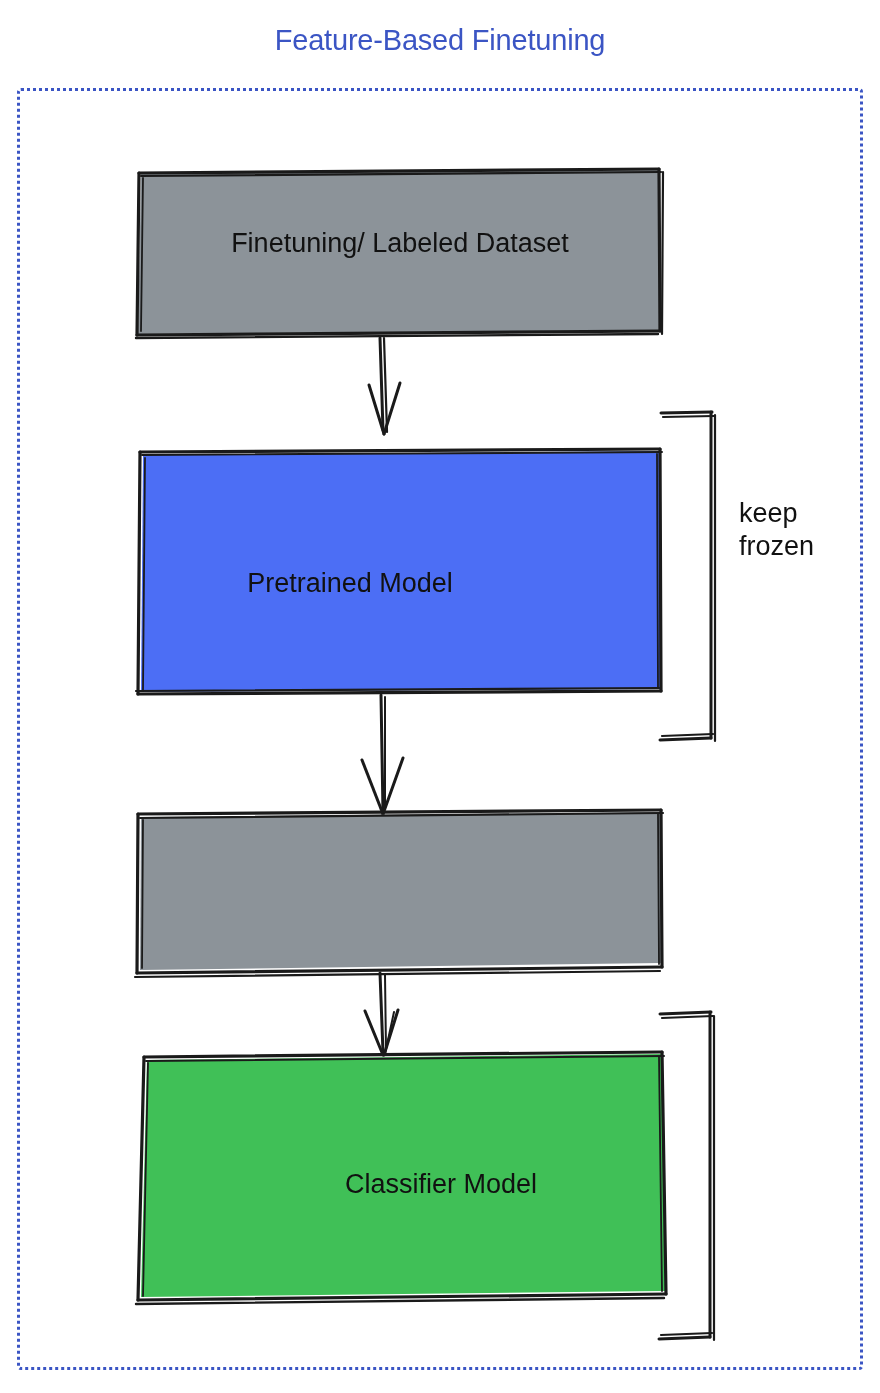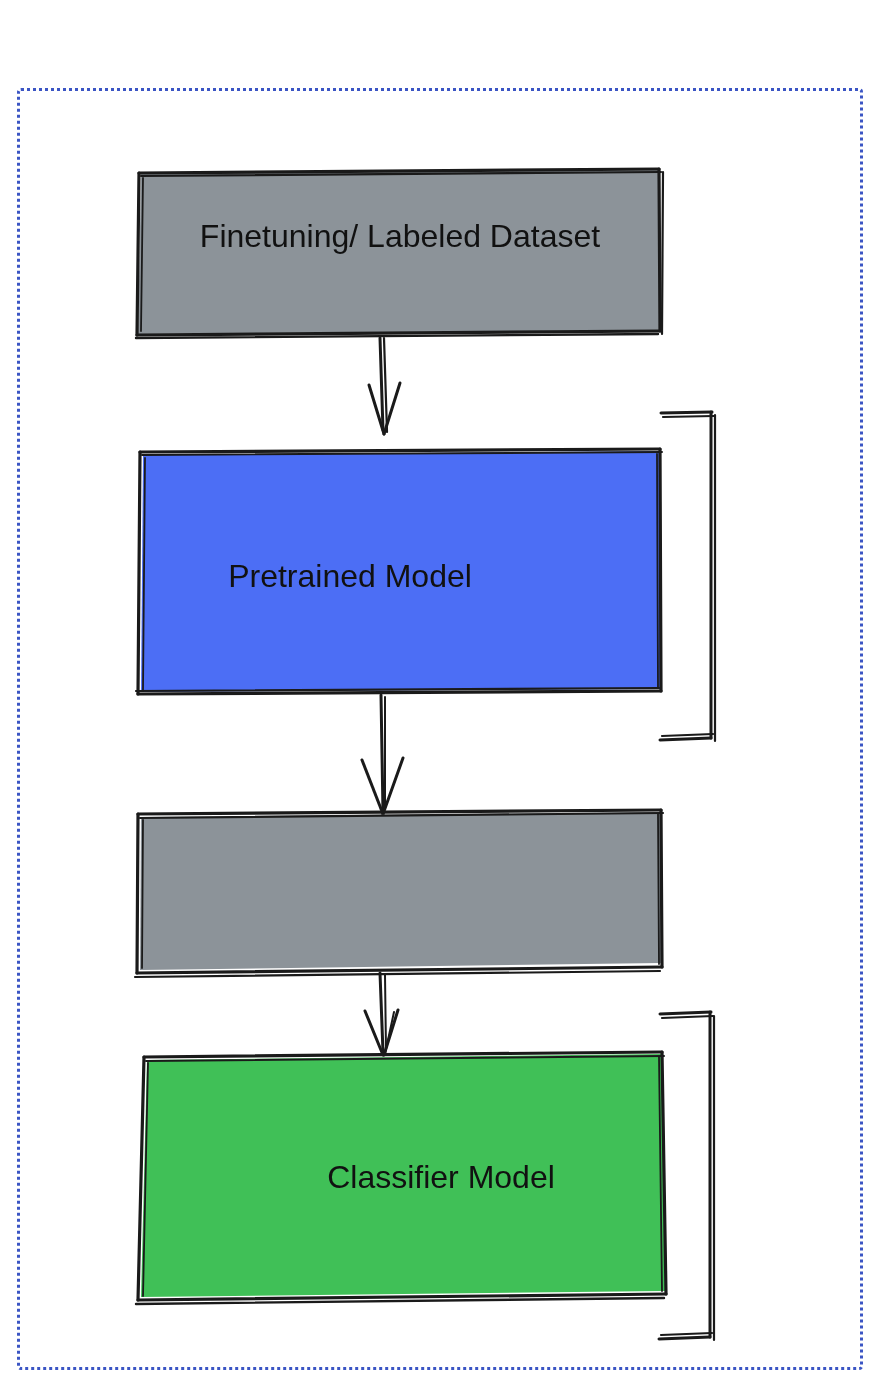--- a/index.html
+++ b/index.html
@@ -43,43 +43,45 @@
     position: absolute;
     left: 0;
     top: 0;
     width: 880px;
     height: 1393px;
     pointer-events: none;
   }
   .node-label {
     position: absolute;
     font-family: "Liberation Sans", sans-serif;
-    font-size: 32px;
+    font-size: 27px;
     color: #111111;
     white-space: nowrap;
     pointer-events: none;
+    margin-top: 10px;
   }
   .side-label {
     position: absolute;
     font-family: "Liberation Sans", sans-serif;
     font-size: 27px;
     color: #111111;
     line-height: 1.24;
     white-space: pre-line;
   }
   .node-hit {
     position: absolute;
     cursor: pointer;
   }
 </style>
 </head>
 <body>
 
 <div id="canvas">
 
+  <div class="diagram-title">Feature-Based Finetuning</div>
 
   <div class="frame"></div>
 
   <svg class="svg-layer" viewBox="0 0 880 1393">
 
     <g>
       <polygon points="141,174 660,170 659,330 138,334" fill="#8c9399" stroke="none"></polygon>
       <path d="M139,173 L659,169" fill="none" stroke="#1a1a1a" stroke-width="3.2" stroke-linecap="round"></path>
       <path d="M141,176 L661,172" fill="none" stroke="#1a1a1a" stroke-width="2.2" stroke-linecap="round"></path>
       <path d="M659,169 L660,331" fill="none" stroke="#1a1a1a" stroke-width="3.2" stroke-linecap="round"></path>
@@ -171,15 +173,17 @@
   <div class="node-label" style="left:138px; top:218px; width:524px; text-align:center;">Finetuning/ Labeled Dataset</div>
 
   <div class="node-hit" style="left:138px; top:449px; width:524px; height:245px;"></div>
   <div class="node-label" style="left:138px; top:558px; width:424px; text-align:center;">Pretrained Model</div>
 
   <div class="node-hit" style="left:137px; top:810px; width:525px; height:163px;"></div>
 
   <div class="node-hit" style="left:140px; top:1054px; width:526px; height:246px;"></div>
   <div class="node-label" style="left:140px; top:1159px; width:602px; text-align:center;">Classifier Model</div>
 
+  <div class="side-label" style="left:739px; top:497px;">keep
+frozen</div>
 
 
 </div>
 
 </body></html>

